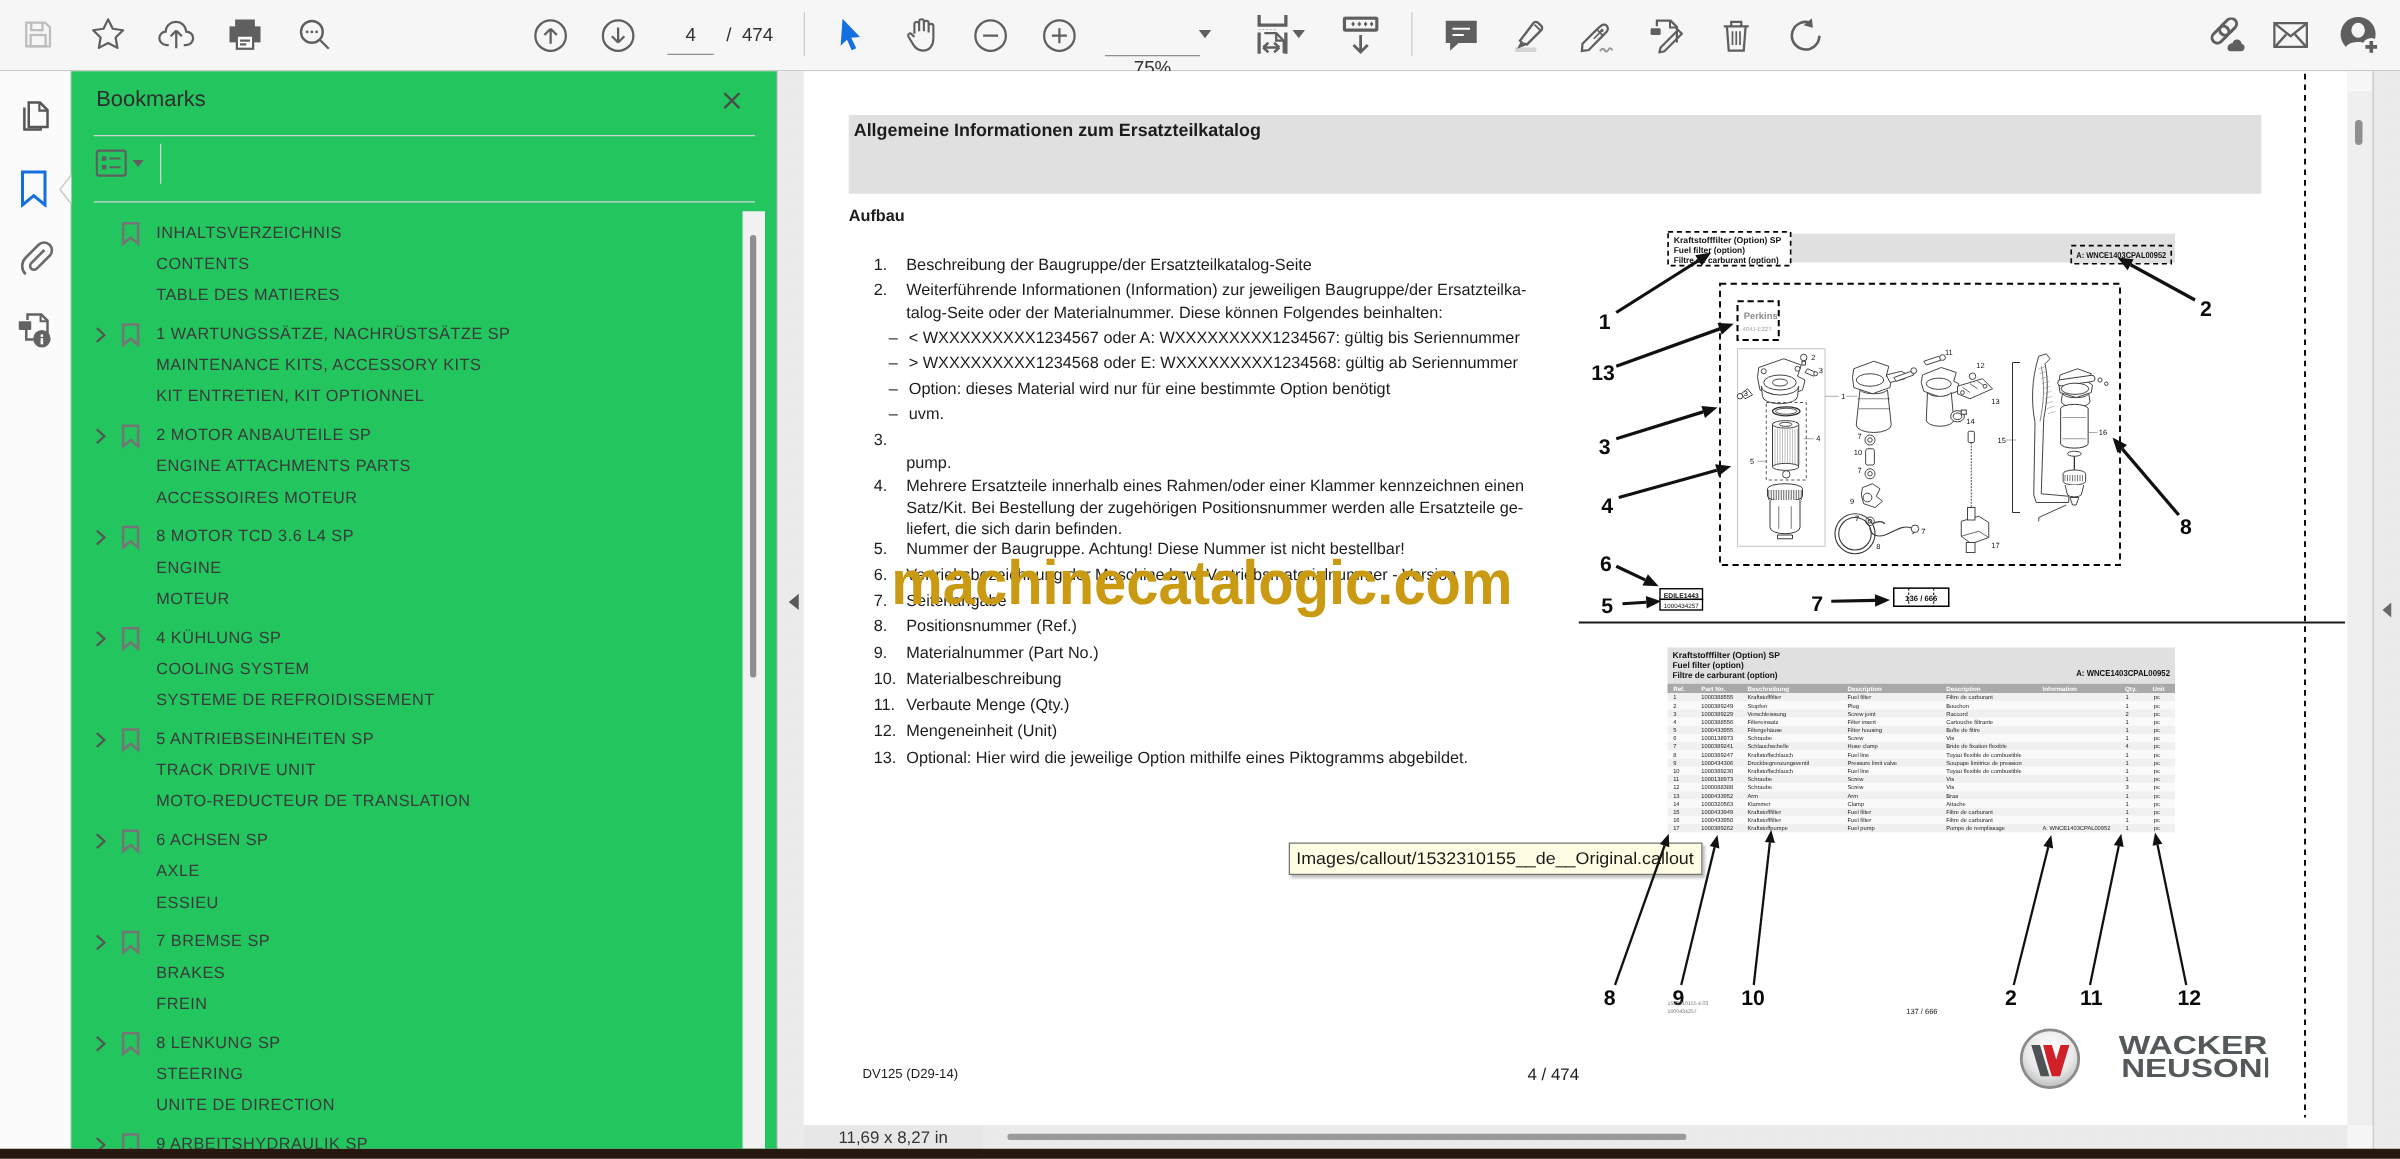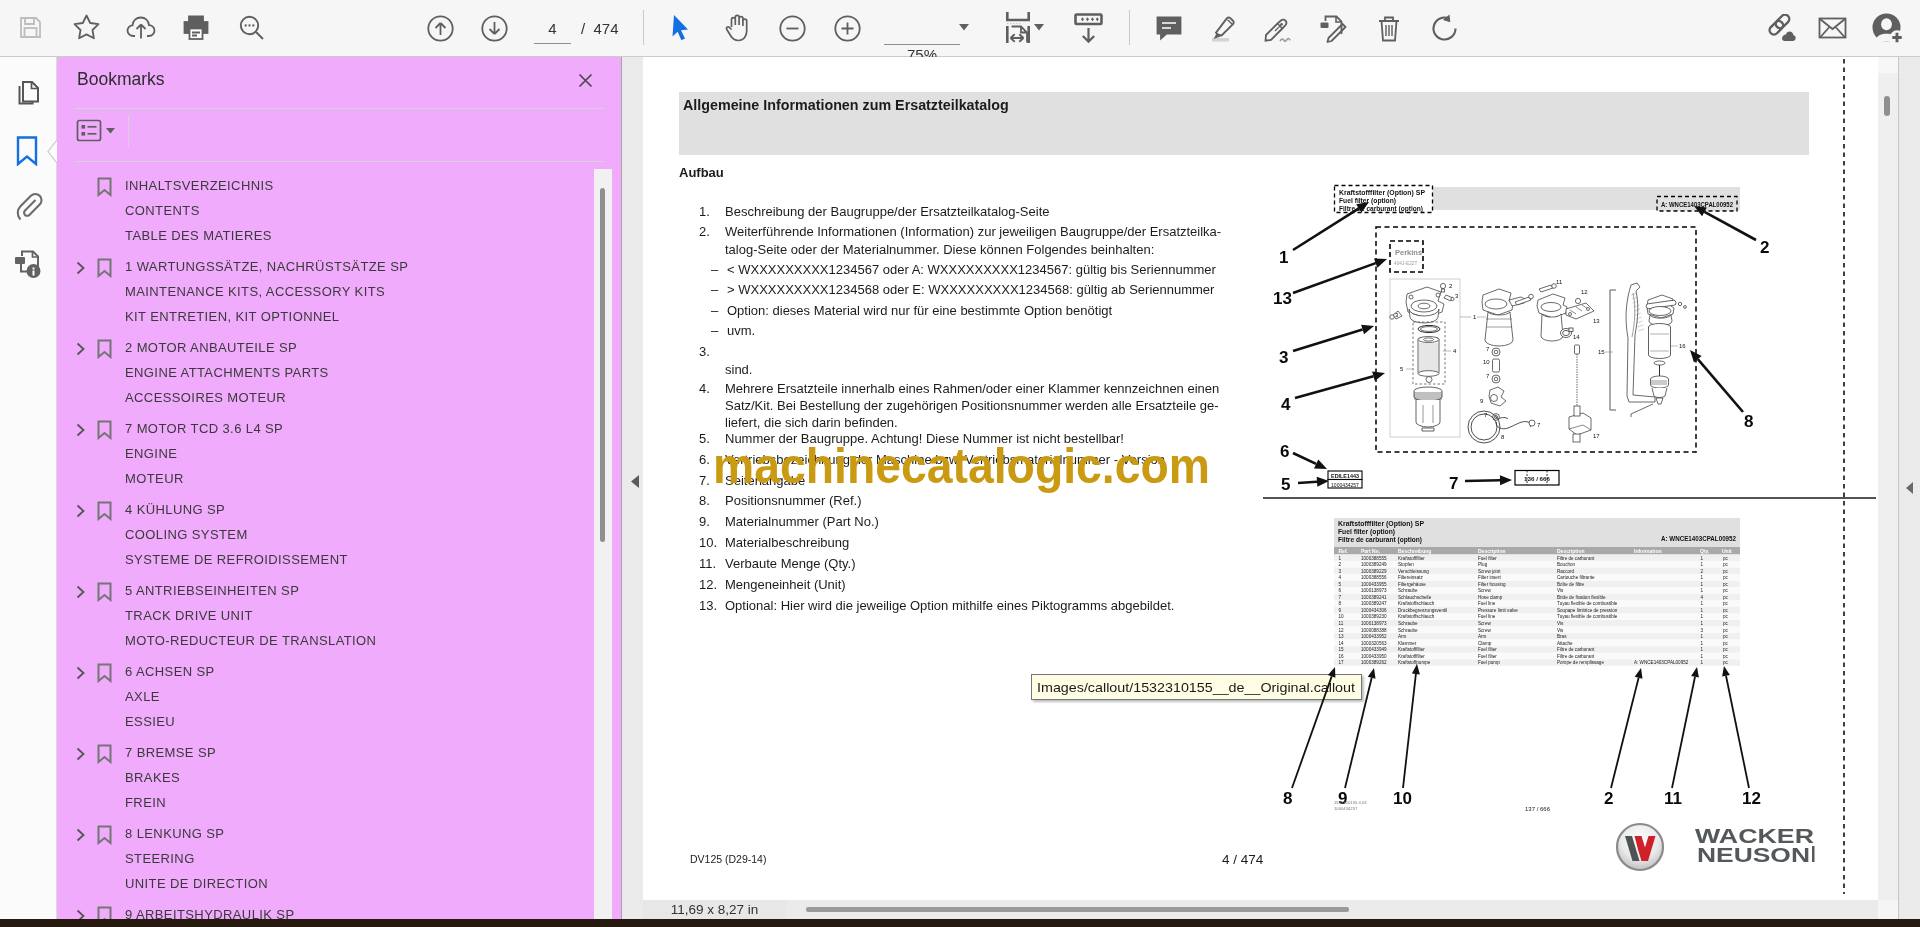--- a/index.html
+++ b/index.html
@@ -1,20 +1,20 @@
 <!DOCTYPE html>
 <html><head>
 <meta charset="utf-8">
 <style>
   html,body{margin:0;padding:0;width:1920px;height:927px;overflow:hidden;
     font-family:"Liberation Sans",sans-serif;background:#fff;}
   .a{position:absolute;}
   #toolbar{left:0;top:0;width:1920px;height:56px;background:#f6f6f6;border-bottom:1px solid #cbcbcb;}
   #strip{left:0;top:57px;width:56px;height:862px;background:#fbfbfb;border-right:1px solid #dcdcdc;}
-  #panel{left:57px;top:57px;width:564px;height:862px;background:#f0abfc;border-right:1px solid #a5a5a5;}
+  #panel{left:57px;top:57px;width:564px;height:862px;background:#22c55e;border-right:1px solid #a5a5a5;}
   #doc{left:622px;top:57px;width:1298px;height:862px;background-color:#ebebeb;
     background-image:radial-gradient(#e3e3e3 0.65px, transparent 0.75px);background-size:4px 4px;}
   #page{left:21px;top:0px;width:1235px;height:843px;background:#fff;}
   #darkbar{left:0;top:919px;width:1920px;height:8px;background:#26190f;}
   .tbtxt{color:#333;font-size:15px;}
   .bm{color:#3a3a3a;font-size:13px;letter-spacing:0.4px;white-space:nowrap;}
   .doctxt{color:#1c1c1c;font-size:13px;white-space:nowrap;}
   .sep{background:#c9c9c9;width:1px;}
 </style>
 </head>
@@ -234,21 +234,21 @@
       </svg>
   <div class="a bm" style="left:68px;top:283px">2 MOTOR ANBAUTEILE SP</div>
   <div class="a bm" style="left:68px;top:308px">ENGINE ATTACHMENTS PARTS</div>
   <div class="a bm" style="left:68px;top:333px">ACCESSOIRES MOTEUR</div>
   <svg class="a" style="left:19px;top:366px" width="9" height="14" viewBox="0 0 9 14" fill="none" stroke="#555" stroke-width="1.8">
         <path d="M1.5 1.5 L7.5 7 L1.5 12.5"></path>
       </svg>
   <svg class="a" style="left:40px;top:363px" width="15" height="20" viewBox="0 0 15 20" fill="none" stroke="#757575" stroke-width="2">
         <path d="M1.5 1.5 h12 V18 L7.5 13 L1.5 18 Z"></path>
       </svg>
-  <div class="a bm" style="left:68px;top:364px">7 MOTOR TCD 3.6 L4 SP</div>
+  <div class="a bm" style="left:68px;top:364px">8 MOTOR TCD 3.6 L4 SP</div>
   <div class="a bm" style="left:68px;top:389px">ENGINE</div>
   <div class="a bm" style="left:68px;top:414px">MOTEUR</div>
   <svg class="a" style="left:19px;top:447px" width="9" height="14" viewBox="0 0 9 14" fill="none" stroke="#555" stroke-width="1.8">
         <path d="M1.5 1.5 L7.5 7 L1.5 12.5"></path>
       </svg>
   <svg class="a" style="left:40px;top:444px" width="15" height="20" viewBox="0 0 15 20" fill="none" stroke="#757575" stroke-width="2">
         <path d="M1.5 1.5 h12 V18 L7.5 13 L1.5 18 Z"></path>
       </svg>
   <div class="a bm" style="left:68px;top:445px">4 KÜHLUNG SP</div>
   <div class="a bm" style="left:68px;top:470px">COOLING SYSTEM</div>
@@ -313,21 +313,21 @@
   <div class="a doctxt" style="left:82px;top:184.5px">talog-Seite oder der Materialnummer. Diese können Folgendes beinhalten:</div>
   <div class="a doctxt" style="left:68px;top:204.5px">–</div>
   <div class="a doctxt" style="left:84px;top:204.5px">&lt;&nbsp;WXXXXXXXXX1234567 oder A: WXXXXXXXXX1234567: gültig bis Seriennummer</div>
   <div class="a doctxt" style="left:68px;top:225px">–</div>
   <div class="a doctxt" style="left:84px;top:225px">&gt;&nbsp;WXXXXXXXXX1234568 oder E: WXXXXXXXXX1234568: gültig ab Seriennummer</div>
   <div class="a doctxt" style="left:68px;top:246px">–</div>
   <div class="a doctxt" style="left:84px;top:246px">Option: dieses Material wird nur für eine bestimmte Option benötigt</div>
   <div class="a doctxt" style="left:68px;top:266px">–</div>
   <div class="a doctxt" style="left:84px;top:266px">uvm.</div>
   <div class="a doctxt" style="left:56px;top:287px">3.</div>
-  <div class="a doctxt" style="left:82px;top:305px">sind.</div>
+  <div class="a doctxt" style="left:82px;top:305px">pump.</div>
   <div class="a doctxt" style="left:56px;top:324px">4.</div>
   <div class="a doctxt" style="left:82px;top:324px">Mehrere Ersatzteile innerhalb eines Rahmen/oder einer Klammer kennzeichnen einen</div>
   <div class="a doctxt" style="left:82px;top:341px">Satz/Kit. Bei Bestellung der zugehörigen Positionsnummer werden alle Ersatzteile ge-</div>
   <div class="a doctxt" style="left:82px;top:358px">liefert, die sich darin befinden.</div>
   <div class="a doctxt" style="left:56px;top:374px">5.</div>
   <div class="a doctxt" style="left:82px;top:374px">Nummer der Baugruppe. Achtung! Diese Nummer ist nicht bestellbar!</div>
   <div class="a doctxt" style="left:56px;top:394.5px">6.</div>
   <div class="a doctxt" style="left:82px;top:394.5px">Vertriebsbezeichnung der Maschine bzw. Vertriebsmaterialnummer - Version</div>
   <div class="a doctxt" style="left:56px;top:416px">7.</div>
   <div class="a doctxt" style="left:82px;top:416px">Seitenangabe</div>

